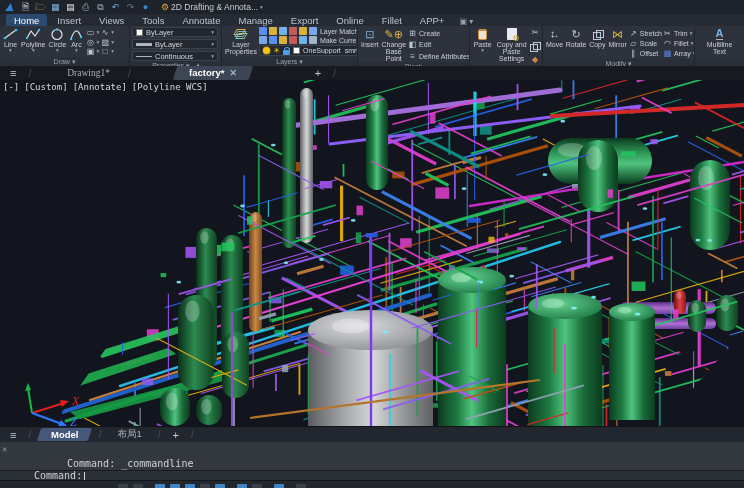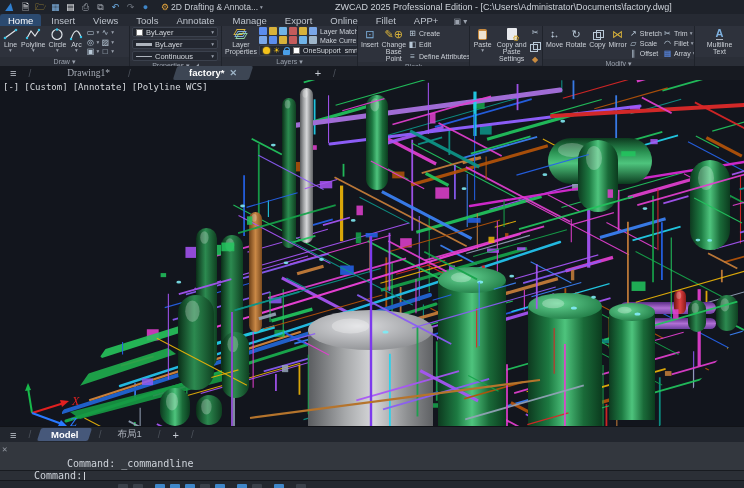--- a/index.html
+++ b/index.html
@@ -14,21 +14,21 @@
   .qat-ic { font-size:9px; line-height:10px; width:11px; text-align:center; color:#aeb4bd; cursor:default; }
   .logo-a { width:12px; height:10px; position:relative; }
   .logo-a::before { content:""; position:absolute; left:2px; top:1px; border-left:4px solid transparent;
     border-right:4px solid transparent; border-bottom:8px solid #2f7fd0; transform:skewX(-12deg); }
   .ws { display:flex; align-items:center; gap:2px; margin-left:6px; color:#c7ccd4; }
   .ws .gear { color:#e0a23c; font-size:9px; }
   .title-text { flex:1; text-align:center; color:#cdd2d9; font-size:9px; white-space:nowrap; overflow:hidden; }
 
   
   #ribbontabs { position:absolute; left:0; top:14px; width:744px; height:12px;
-    background:#262a33; display:flex; align-items:flex-end; gap:2px; }
+    background:#262a33; display:flex; align-items:flex-end; padding-left:6px; gap:2px; }
   .rtab { font-size:9.5px; color:#bdc3cc; padding:1px 8px 1px 8px; height:12px; line-height:11px; cursor:default; }
   .rtab.active { background:#2b4a70; color:#fff; border-radius:3px 3px 0 0; }
   .rtab-extra { font-size:8px; color:#9aa1ad; padding:0 5px; }
 
   
   #ribbon { position:absolute; left:0; top:26px; width:744px; height:40px;
     background:#2e323c; display:flex; }
   .panel { height:40px; display:flex; flex-direction:column; border-right:1px solid #1f232b; overflow:hidden; }
   .panel-body { flex:1; display:flex; align-items:stretch; padding:1px 2px 0 2px; gap:1px; }
   .panel-name { height:9px; line-height:9px; text-align:center; font-size:7px; color:#99a0ac; background:#2a2e37; white-space:nowrap; }
@@ -123,21 +123,20 @@
     <span class="qat-ic" style="color:#aeb4bd;">⎙</span>
     <span class="qat-ic" style="color:#aeb4bd;">⧉</span>
     <span class="qat-ic" style="color:#6fb0e8;">↶</span>
     <span class="qat-ic" style="color:#6e747e;">↷</span>
     <span class="qat-ic" style="color:#3f86c8;">●</span>
     <span class="ws">
       <span class="gear">⚙</span>
       <span>2D Drafting &amp; Annota...</span>
       <span class="caret">▾</span>
     </span>
-    <span class="title-text">ZWCAD 2025 Professional Edition - [C:\Users\Administrator\Documents\factory.dwg]</span>
   </div>
 
   <div id="ribbontabs">
     <span class="rtab active">Home</span>
     <span class="rtab">Insert</span>
     <span class="rtab">Views</span>
     <span class="rtab">Tools</span>
     <span class="rtab">Annotate</span>
     <span class="rtab">Manage</span>
     <span class="rtab">Export</span>

